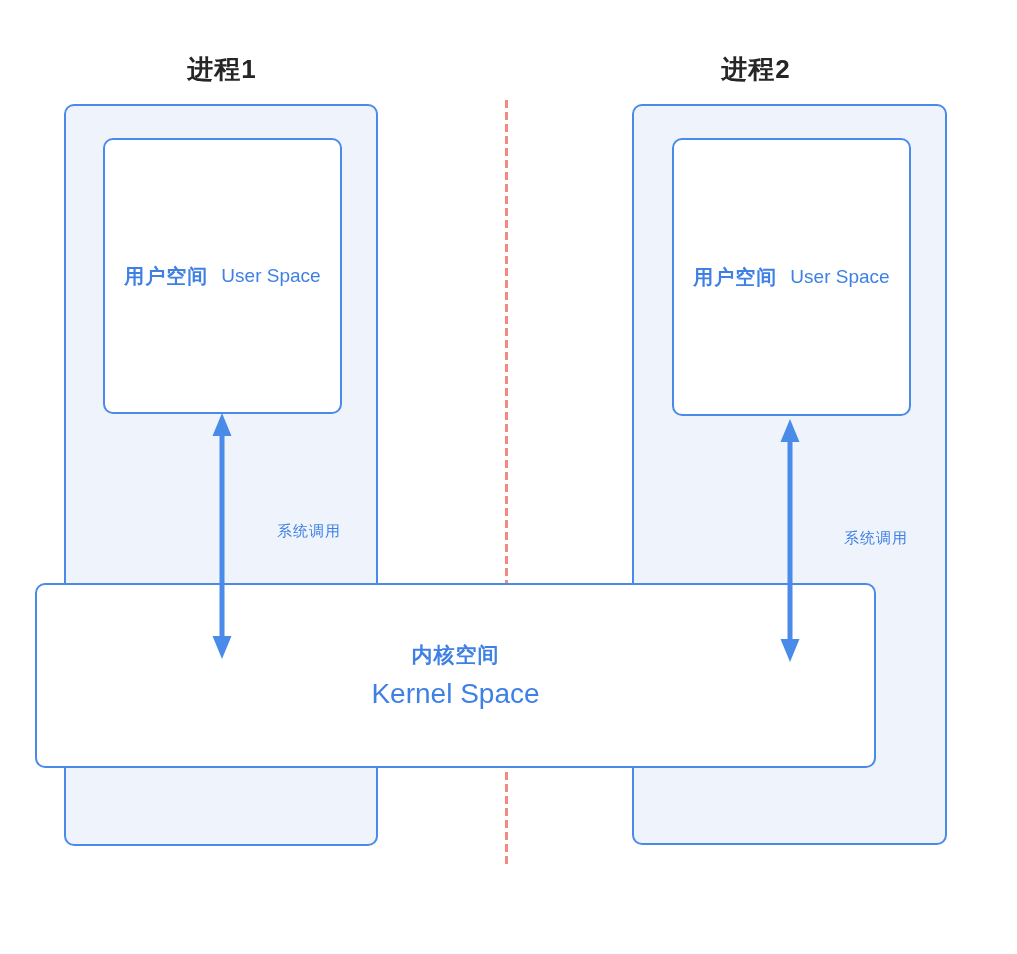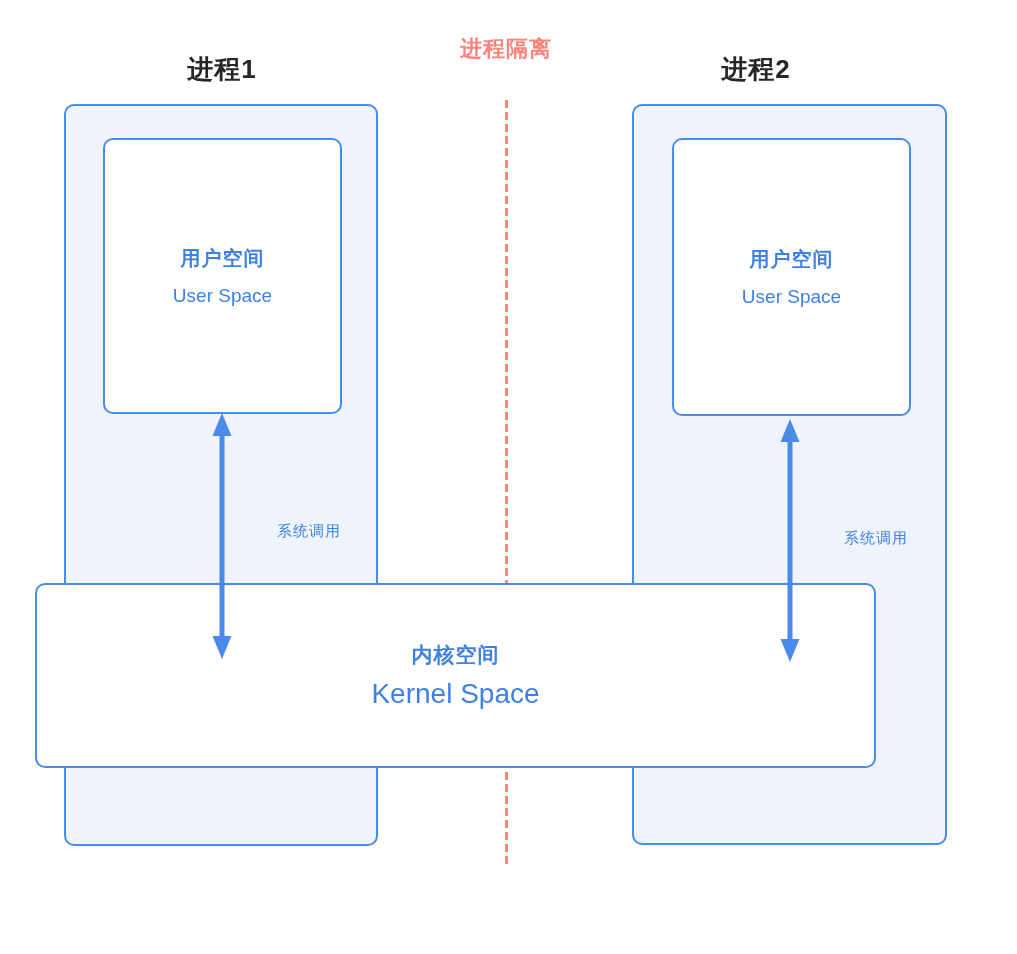--- a/index.html
+++ b/index.html
@@ -62,21 +62,21 @@
       transparent 8px, transparent 12px
     );
   }
 
   .user-box {
     position: absolute;
     background: #ffffff;
     border: 2.5px solid var(--box-border);
     border-radius: 10px;
     display: flex;
-    flex-direction: column;
+    flex-direction: row;
     align-items: center;
     justify-content: center;
     gap: 13px;
   }
   .user-box.left  { left: 103px; top: 138px; width: 239px; height: 276px; }
   .user-box.right { left: 672px; top: 138px; width: 239px; height: 278px; }
   .user-box .zh {
     font-size: 20px;
     font-weight: 600;
     color: var(--text-blue);
@@ -131,21 +131,20 @@
 </head>
 <body>
 
 <div class="canvas">
 
   <div class="proc-box left"></div>
   <div class="proc-box right"></div>
 
   <div class="divider"></div>
 
-  <div class="diagram-title">进程隔离</div>
   <div class="proc-label left">进程1</div>
   <div class="proc-label right">进程2</div>
 
   <div class="user-box left">
     <div class="zh">用户空间</div>
     <div class="en">User Space</div>
   </div>
   <div class="user-box right">
     <div class="zh">用户空间</div>
     <div class="en">User Space</div>

